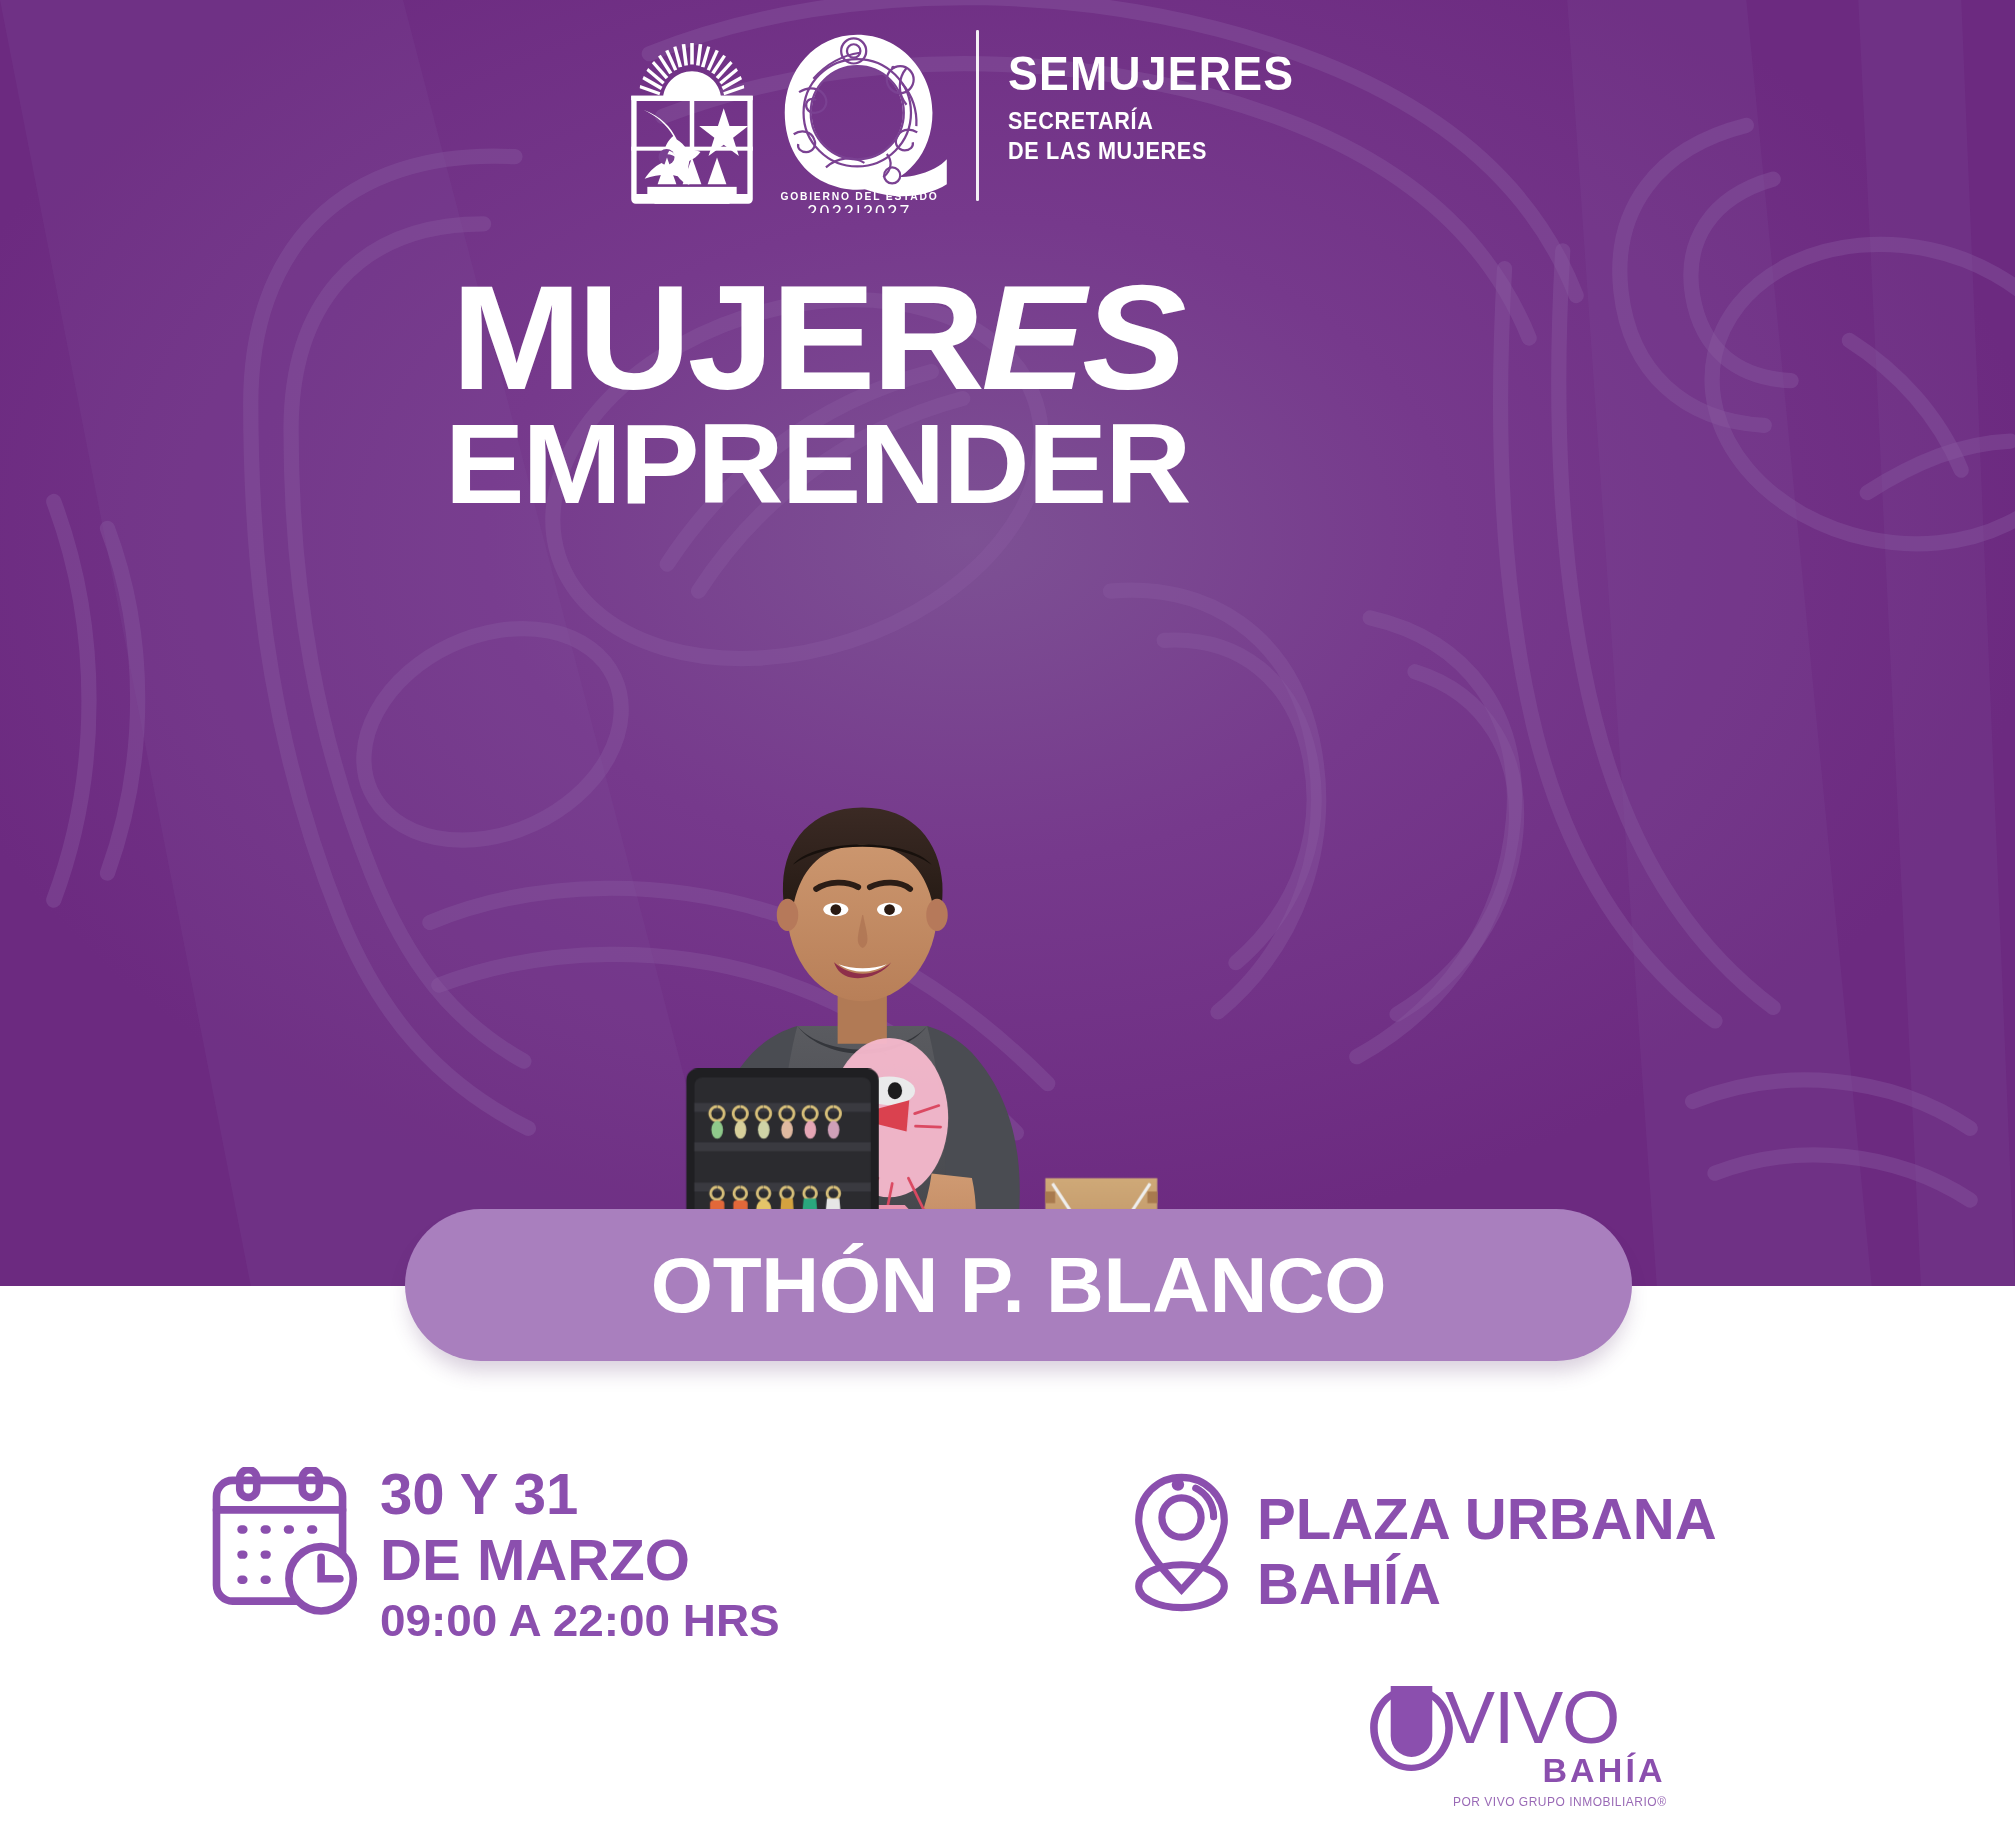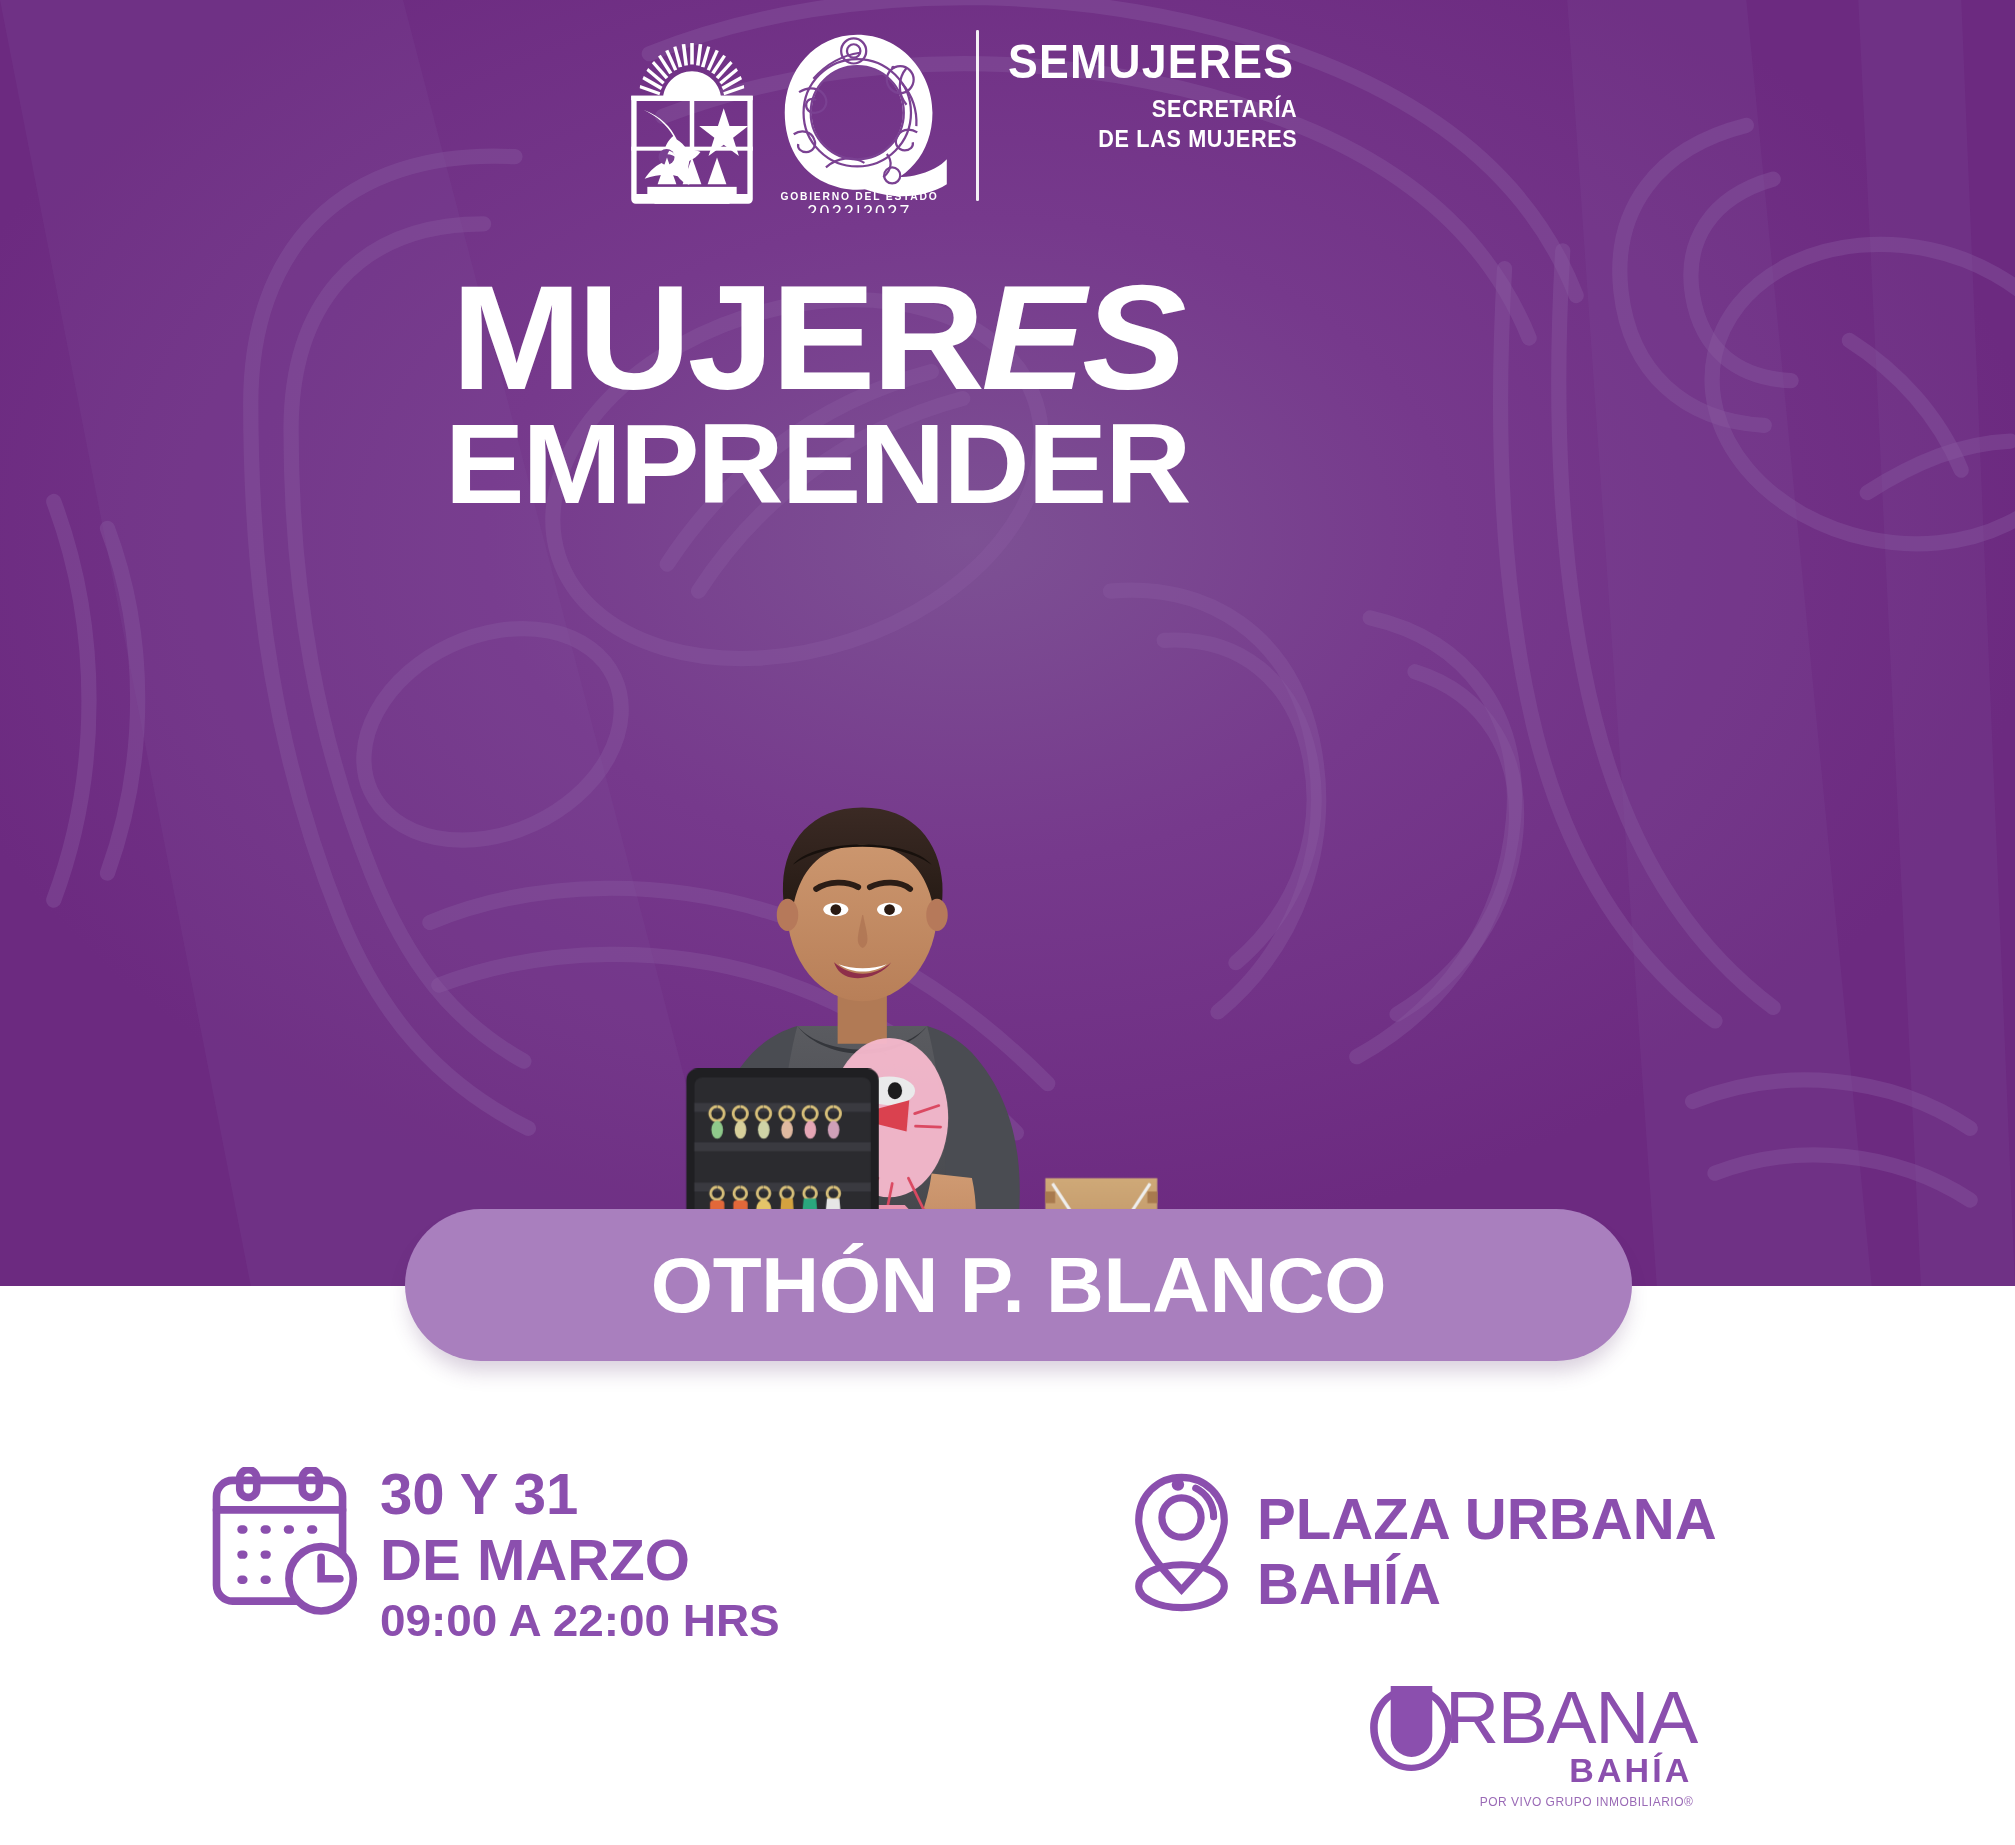--- a/index.html
+++ b/index.html
@@ -28,21 +28,21 @@
   .logo-row {
     position:absolute; left:625px; top:24.6px; height:188px;
     display:flex; align-items:flex-start;
   }
   .shield { width:134px; height:179px; flex:0 0 auto; }
   .qlogo  { width:175px; height:188px; flex:0 0 auto; margin-left:13.4px; }
   .vdivider {
     width:2.2px; height:171px; background:#ffffff; opacity:.92;
     margin-left:29px; margin-top:5.4px; flex:0 0 auto; border-radius:1.3px;
   }
-  .wordmark { margin-left:29.6px; margin-top:13px; color:#ffffff;text-align:right; }
+  .wordmark { margin-left:29.6px; margin-top:25px; color:#ffffff; }
   .wordmark .wm-main {
     font-size:48px; font-weight:bold; letter-spacing:1.3px; line-height:1.0;
     font-stretch:condensed; transform:scaleX(.93); transform-origin:left center;
   }
   .wordmark .wm-sub {
     margin-top:9.9px; font-size:23px; font-weight:bold; letter-spacing:0.7px; line-height:1.28;
     transform:scaleX(.94); transform-origin:left center;
   }
 
   
@@ -505,21 +505,21 @@
   <div class="sponsor">
     <div class="sponsor-row">
       <svg class="sp-u" viewBox="0 0 185 190">
         <g fill="#8b4fae">
           <path d="M92 0 C 41 0 0 42 0 94 C 0 146 41 190 92 190 C 144 190 185 146 185 94 C 185 42 144 0 92 0 Z
                    M92 14 C 134 14 168 50 168 94 C 168 138 134 176 92 176 C 50 176 17 138 17 94 C 17 50 50 14 92 14 Z"></path>
           <path d="M46 0 h93 v112 a46 46 0 0 1 -93 0 Z"></path>
         </g>
       </svg>
       <div>
-        <div class="sp-urbana">RBANA</div>
+        <div class="sp-urbana">VIVO</div>
         <div class="sp-bahia">BAHÍA</div>
         <div class="sp-tag">POR VIVO GRUPO INMOBILIARIO®</div>
       </div>
     </div>
   </div>
 
 </div>
 
 
 </body></html>

